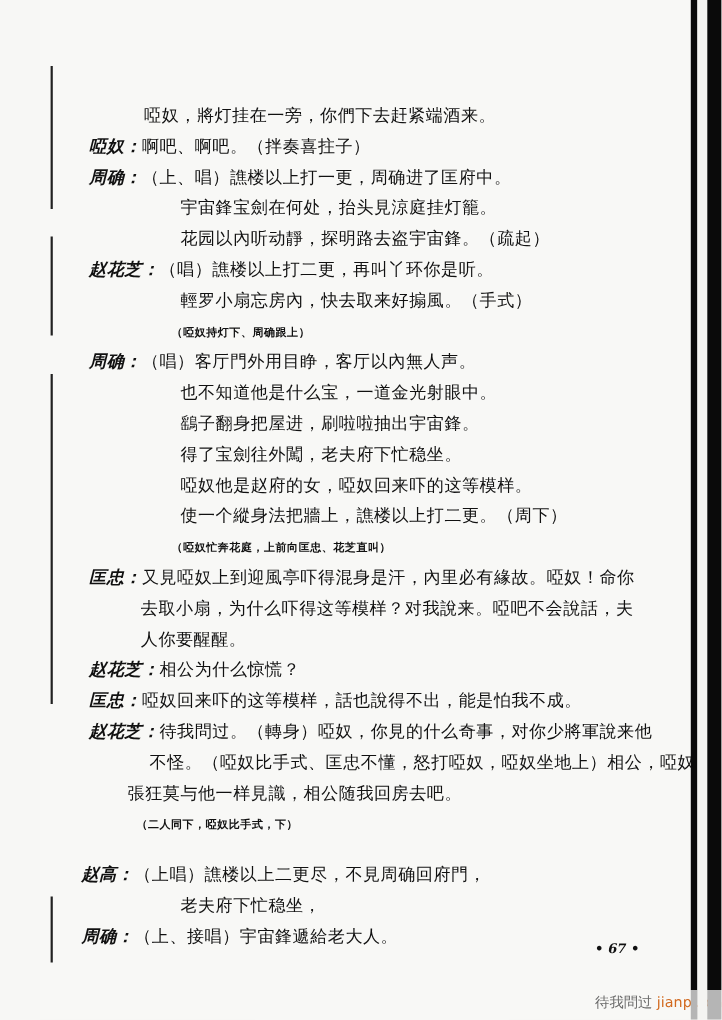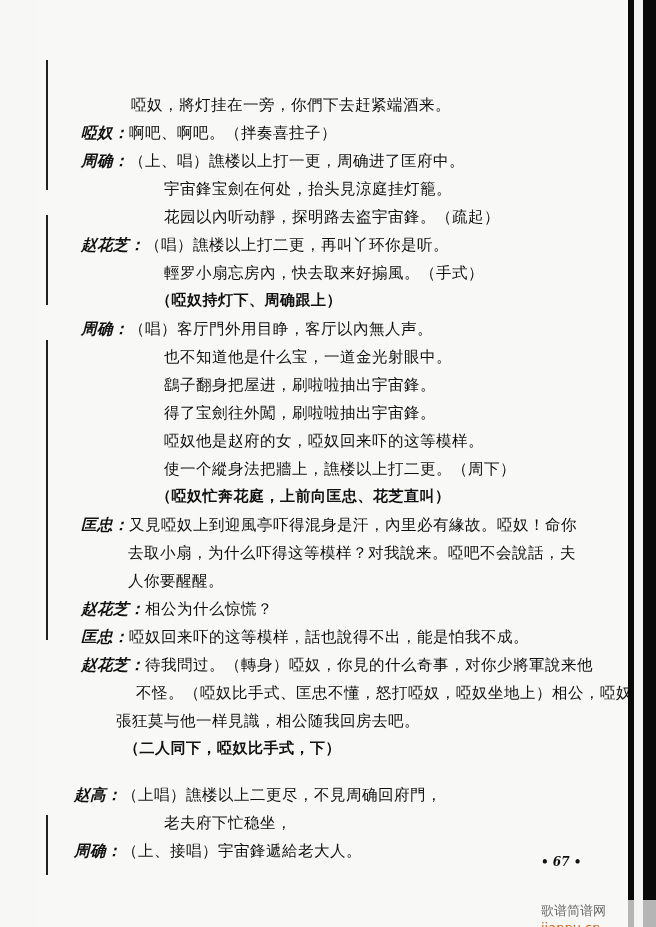--- a/index.html
+++ b/index.html
@@ -11,21 +11,21 @@
     }
     .page { position: absolute; left: 0; top: 0; width: 628px; height: 927px; background: #f8f8f6; margin-left: 36px; }
     .edge-black-1 { position: absolute; left: 628px; top: 0; width: 6px; height: 900px; background: #0a0a0a; }
     .edge-white { position: absolute; left: 634px; top: 0; width: 9px; height: 927px; background: #f4f4f2; }
     .edge-black-2 { position: absolute; left: 643px; top: 0; width: 13px; height: 900px; background: #0a0a0a; }
     .edge-gray-1 { position: absolute; left: 628px; top: 900px; width: 6px; height: 27px; background: #b5b5b5; }
     .edge-gray-2 { position: absolute; left: 643px; top: 900px; width: 13px; height: 27px; background: #b5b5b5; }
     .binding { position: absolute; left: 10px; width: 2px; background: #222; }
     .line { position: absolute; white-space: nowrap; font-size: 15.5px; letter-spacing: 0.5px; }
     .speaker { font-weight: bold; font-style: italic; }
-    .dir { font-size: 15px; font-weight: bold; }
+    .dir { font-size: 10px; font-weight: bold; }
     .scene-title { position: absolute; top: 745px; left: 0; width: 628px; text-align: center; font-size: 19px; font-weight: bold; letter-spacing: 14px; }
     .page-num { position: absolute; left: 505px; top: 855px; font-size: 12px; font-weight: bold; font-style: italic; }
     .watermark { position: absolute; left: 505px; top: 902px; font-size: 13px; color: #6b6b6b; font-family: "DejaVu Sans", sans-serif; }
     .watermark .en { color: #d2691e; }
   </style>
 </head>
 <body>
 
 <div class="page">
   <div class="binding" style="top:60px;height:130px"></div>
@@ -38,21 +38,21 @@
       <div class="line" style="left: 45px; top: 123px;"><span class="speaker">啞奴：</span><span>啊吧、啊吧。（拌奏喜拄子）</span></div>
       <div class="line" style="left: 45px; top: 151px;"><span class="speaker">周确：</span><span>（上、唱）譙楼以上打一更，周确进了匡府中。</span></div>
       <div class="line" style="left: 128px; top: 179px;"><span>宇宙鋒宝劍在何处，抬头見涼庭挂灯籠。</span></div>
       <div class="line" style="left: 128px; top: 207px;"><span>花园以內听动靜，探明路去盗宇宙鋒。（疏起）</span></div>
       <div class="line" style="left: 45px; top: 235px;"><span class="speaker">赵花芝：</span><span>（唱）譙楼以上打二更，再叫丫环你是听。</span></div>
       <div class="line" style="left: 128px; top: 263px;"><span>輕罗小扇忘房內，快去取来好搧風。（手式）</span></div>
       <div class="line" style="left: 120px; top: 291px;"><span class="dir">（啞奴持灯下、周确跟上）</span></div>
       <div class="line" style="left: 45px; top: 319px;"><span class="speaker">周确：</span><span>（唱）客厅門外用目睁，客厅以內無人声。</span></div>
       <div class="line" style="left: 128px; top: 347px;"><span>也不知道他是什么宝，一道金光射眼中。</span></div>
       <div class="line" style="left: 128px; top: 375px;"><span>鷂子翻身把屋进，刷啦啦抽出宇宙鋒。</span></div>
-      <div class="line" style="left: 128px; top: 403px;"><span>得了宝劍往外闖，刷啦啦抽出宇宙鋒。</span></div>
+      <div class="line" style="left: 128px; top: 403px;"><span>得了宝劍往外闖，老夫府下忙稳坐。</span></div>
       <div class="line" style="left: 128px; top: 431px;"><span>啞奴他是赵府的女，啞奴回来吓的这等模样。</span></div>
       <div class="line" style="left: 128px; top: 459px;"><span>使一个縱身法把牆上，譙楼以上打二更。（周下）</span></div>
       <div class="line" style="left: 120px; top: 487px;"><span class="dir">（啞奴忙奔花庭，上前向匡忠、花芝直叫）</span></div>
       <div class="line" style="left: 45px; top: 515px;"><span class="speaker">匡忠：</span><span>又見啞奴上到迎風亭吓得混身是汗，內里必有緣故。啞奴！命你</span></div>
       <div class="line" style="left: 92px; top: 543px;"><span>去取小扇，为什么吓得这等模样？对我說来。啞吧不会說話，夫</span></div>
       <div class="line" style="left: 92px; top: 571px;"><span>人你要醒醒。</span></div>
       <div class="line" style="left: 45px; top: 599px;"><span class="speaker">赵花芝：</span><span>相公为什么惊慌？</span></div>
       <div class="line" style="left: 45px; top: 627px;"><span class="speaker">匡忠：</span><span>啞奴回来吓的这等模样，話也說得不出，能是怕我不成。</span></div>
       <div class="line" style="left: 45px; top: 655px;"><span class="speaker">赵花芝：</span><span>待我問过。（轉身）啞奴，你見的什么奇事，对你少將軍說来他</span></div>
       <div class="line" style="left: 100px; top: 683px;"><span>不怪。（啞奴比手式、匡忠不懂，怒打啞奴，啞奴坐地上）相公，啞奴</span></div>
@@ -63,21 +63,21 @@
 
   <div id="scene-lines">
       <div class="line" style="left: 38px; top: 785px;"><span class="speaker">赵高：</span><span>（上唱）譙楼以上二更尽，不見周确回府門，</span></div>
       <div class="line" style="left: 128px; top: 813px;"><span>老夫府下忙稳坐，</span></div>
       <div class="line" style="left: 38px; top: 841px;"><span class="speaker">周确：</span><span>（上、接唱）宇宙鋒遞給老大人。</span></div>
     </div>
 
   <div class="page-num">• 67 •</div>
 
   <div class="watermark">
-    <span>歌谱简谱网</span>
+    <span>待我問过</span>
     <span class="en">jianpu.cn</span>
   </div>
 </div>
 
 <div class="edge-black-1"></div>
 <div class="edge-white"></div>
 <div class="edge-black-2"></div>
 <div class="edge-gray-1"></div>
 <div class="edge-gray-2"></div>
 

